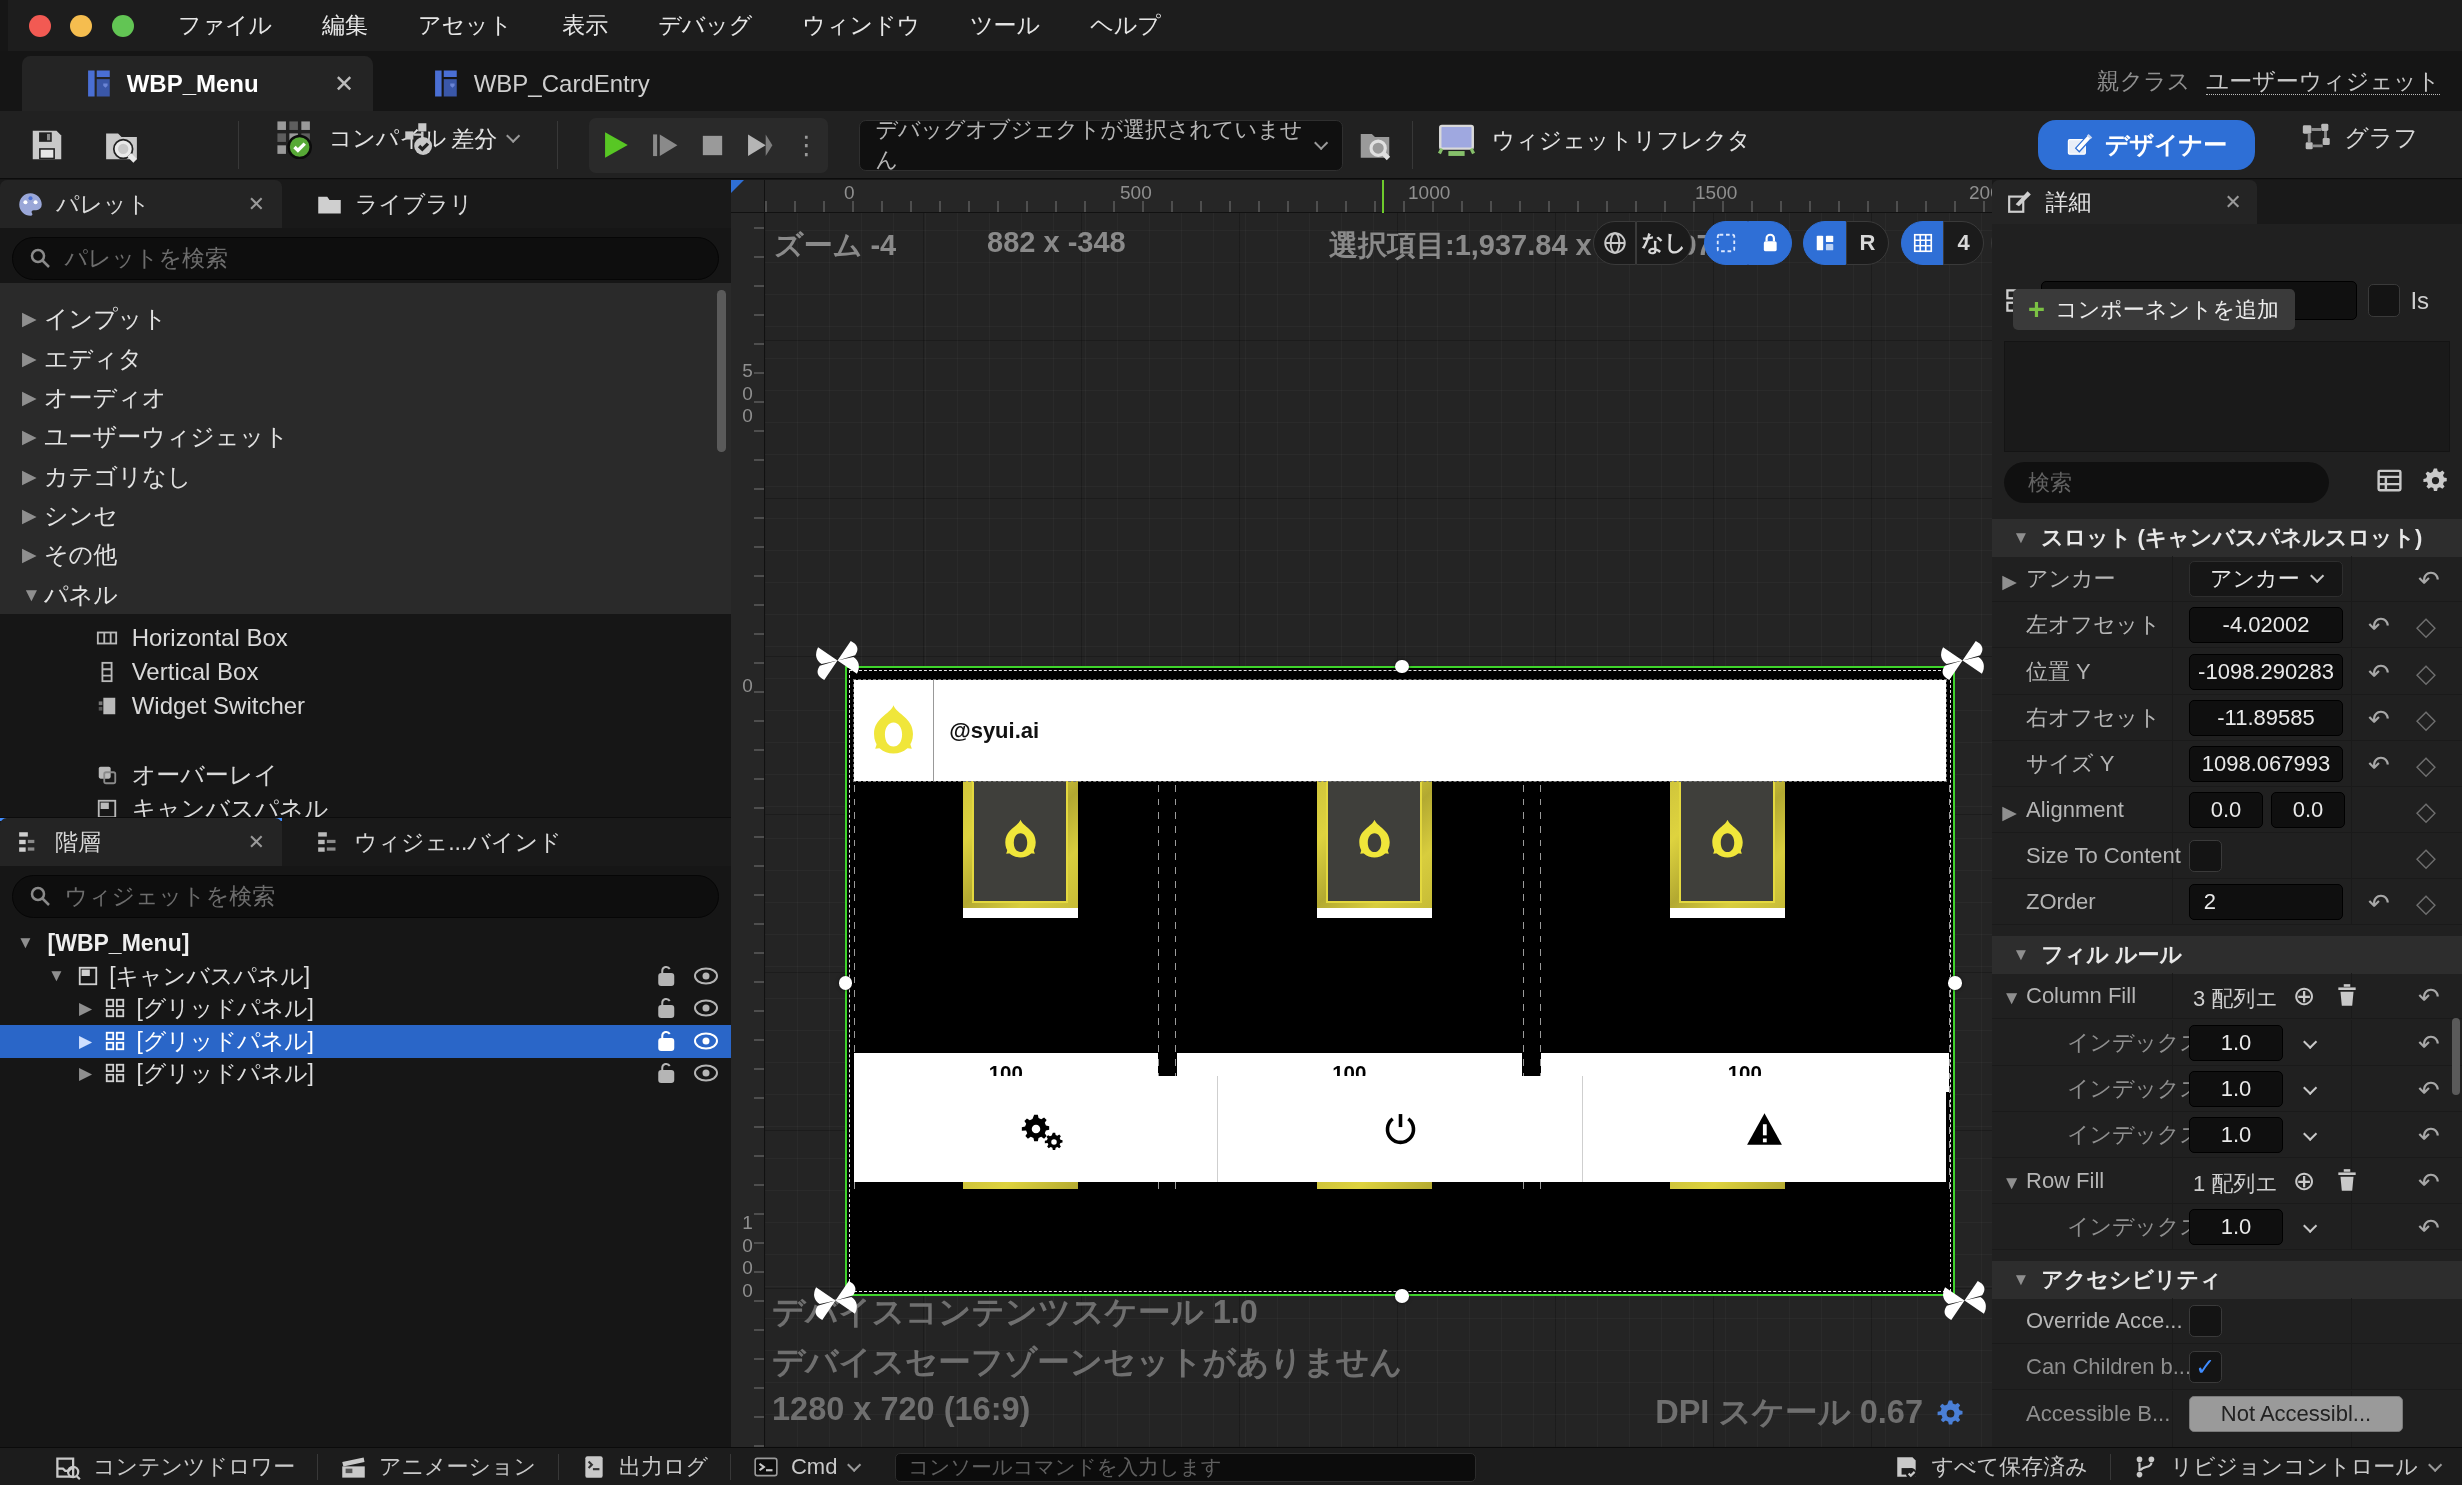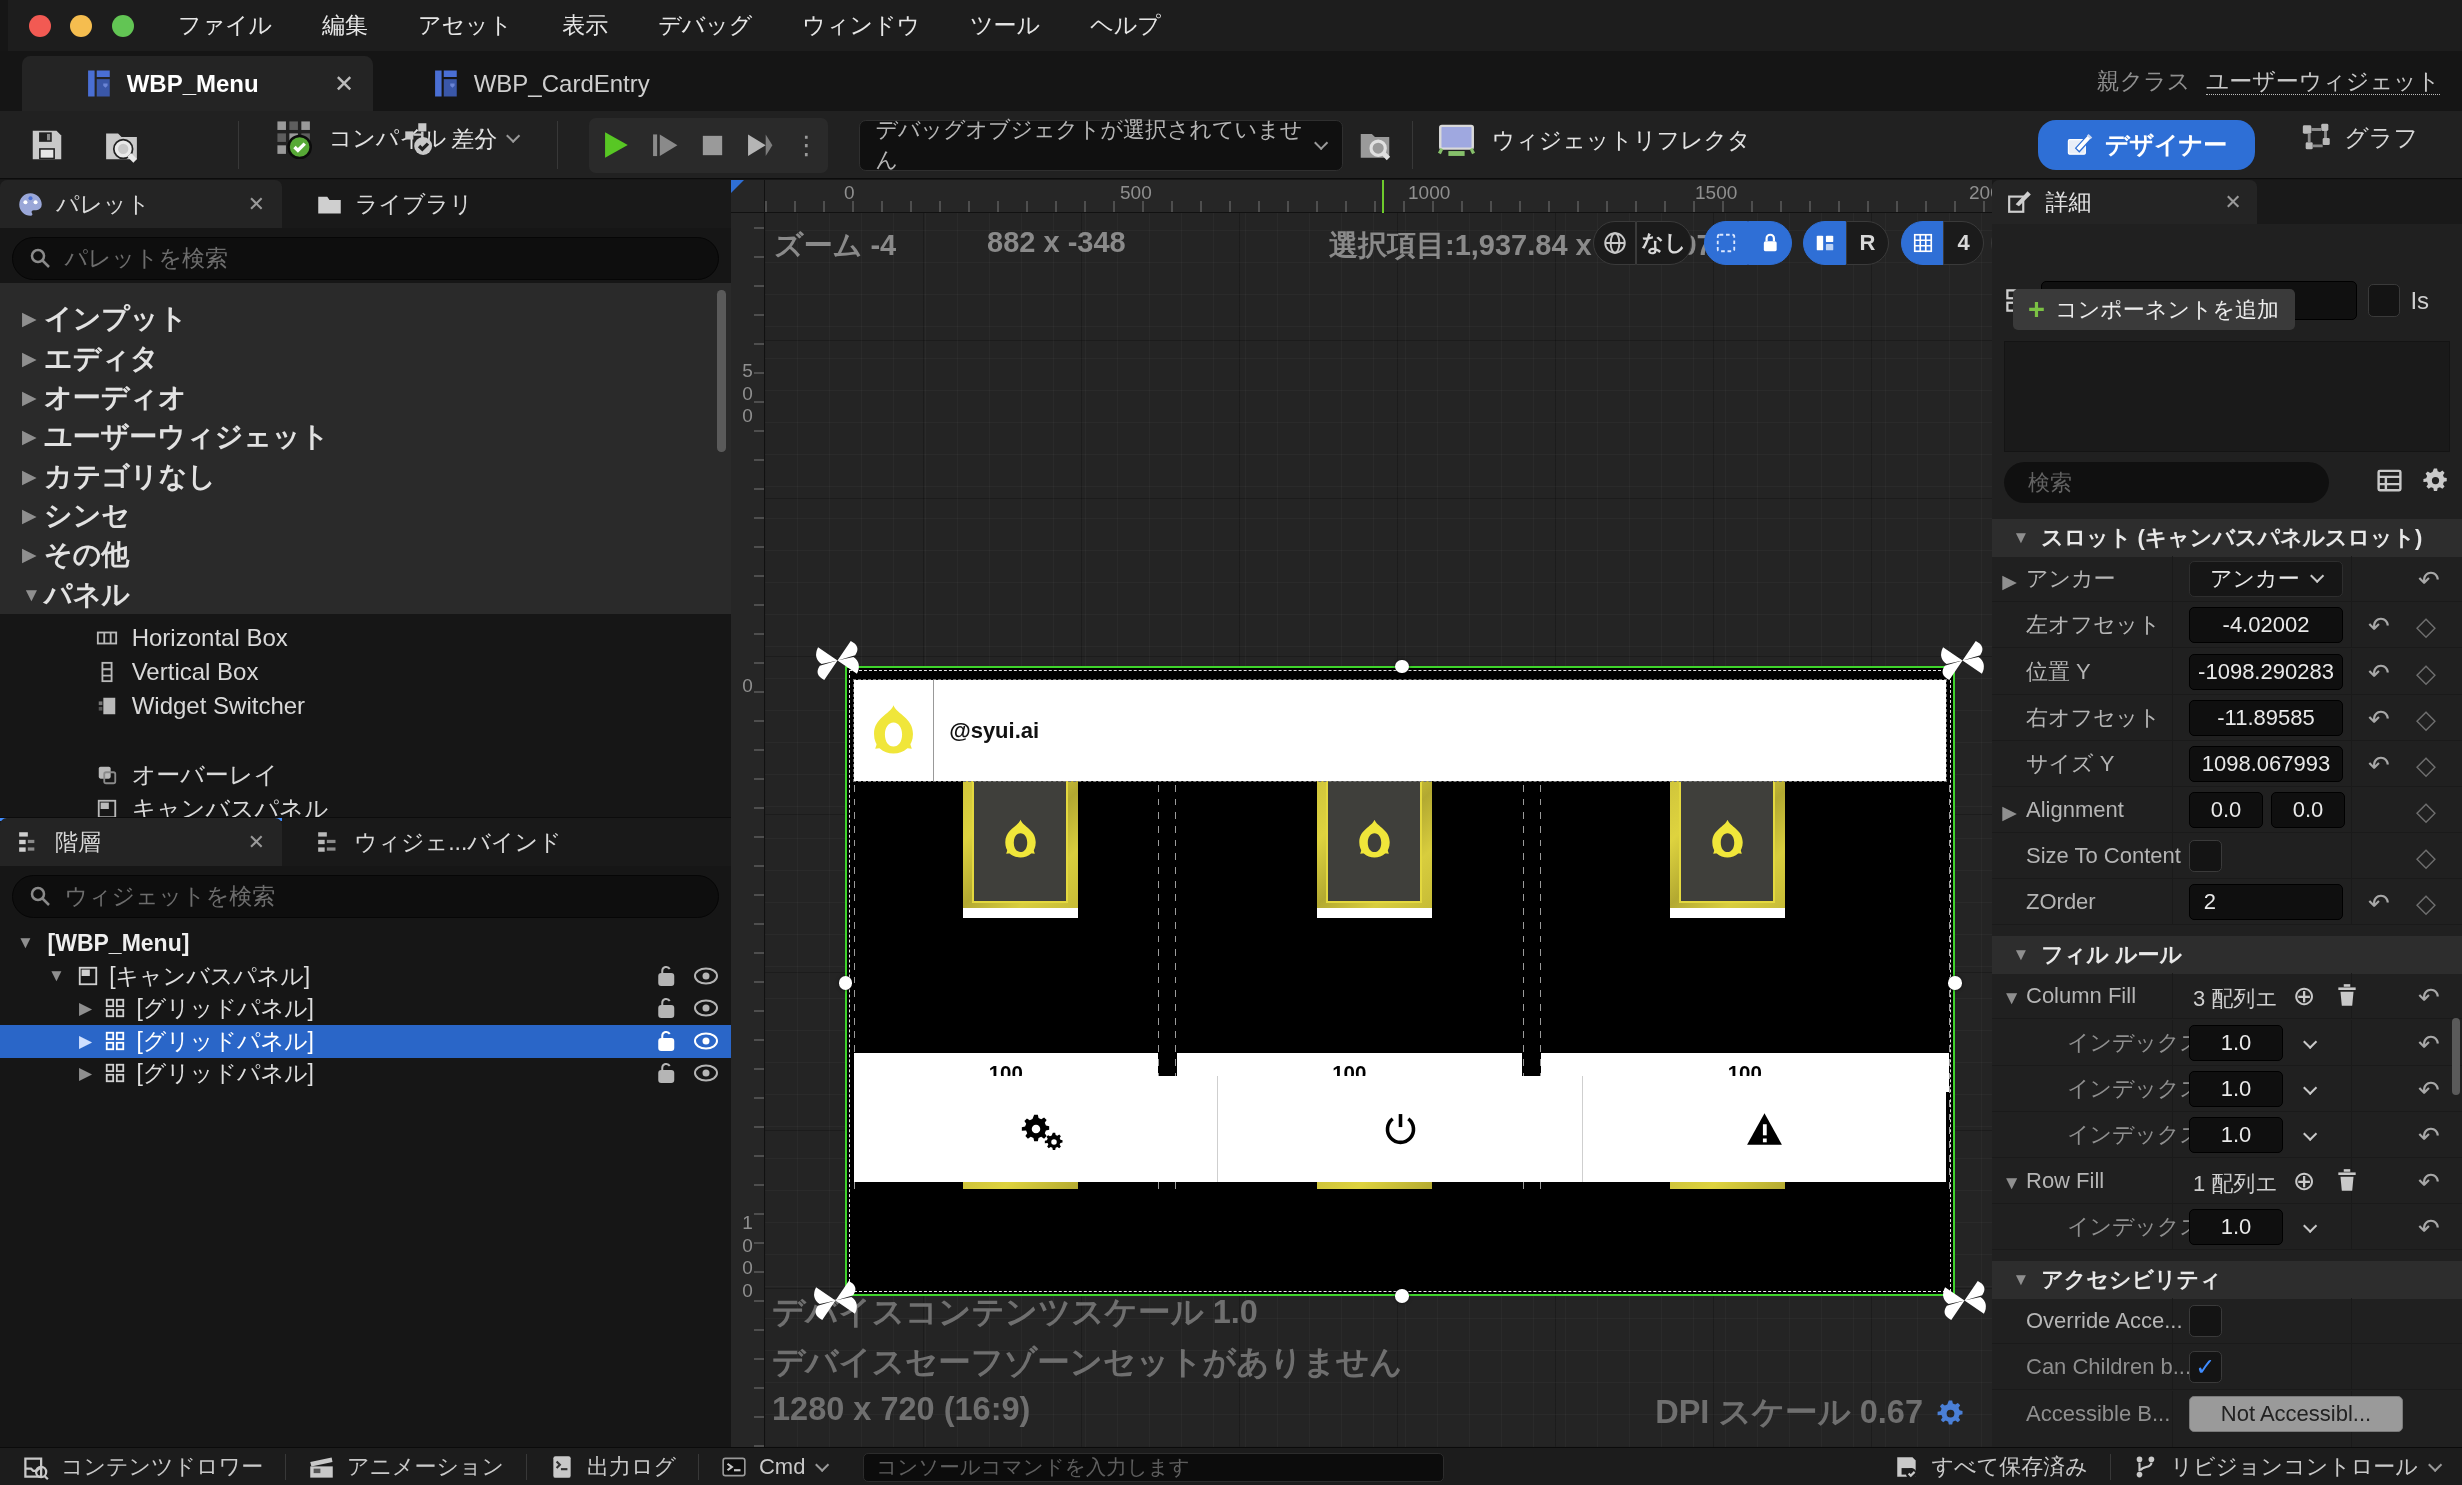--- a/index.html
+++ b/index.html
@@ -44,21 +44,21 @@
   .ptab.second { left:299px; }
   .ptab .x { margin-left:auto; color:#9a9a9a; font-size:20.5px; }
   .searchpill { position:relative; margin:8.5px 12px 0 12px; height:43px; background:#0e0e0e; border:0.9px solid #060606;
     border-radius:21.4px; display:flex; align-items:center; padding:0 15.4px; gap:12px; }
   .searchpill input { flex:1; background:transparent; border:none; outline:none; color:#c9c9c9; font-size:23px; font-family:inherit; }
   .searchpill input::placeholder { color:#6d6d6d; }
   .pal-list { position:absolute; left:0; right:0; top:103px; bottom:0; background:#161616; overflow:hidden; }
   .pal-cats { position:absolute; left:0; right:0; top:0; height:331px; background:#2a2a2a; }
   .cat-row { position:absolute; left:0; right:0; height:39px; display:flex; align-items:center; }
   .cat-row .arr { margin-left:22px; color:#8f8f8f; font-size:19px; width:22px; }
-  .cat-row .lbl { font-size:28px; color:#e2e2e2; font-weight:bold; }
+  .cat-row .lbl { font-size:24px; color:#e2e2e2; font-weight:normal; }
   .item-row { position:absolute; left:0; right:0; height:34px; display:flex; align-items:center; }
   .item-row .ic { margin-left:96px; color:#b9b9b9; }
   .item-row .lbl { margin-left:13.7px; font-size:24px; color:#d9d9d9; }
   .scroll-thumb { position:absolute; right:5.1px; width:8.5px; border-radius:4.3px; background:#5a5a5a; }
   .tree-row { position:absolute; left:0; right:0; height:32.5px; display:flex; align-items:center; font-size:23px; color:#dedede; }
   .tree-row.selected { background:#2a66c8; color:#fff; }
   .tree-row .rowicons { margin-left:auto; margin-right:12px; display:flex; gap:17px; color:#b5b5b5; }
   .blue-topline { position:absolute; left:0; top:0; width:282px; height:3.4px; background:#3f8cff; }
 
   
@@ -139,21 +139,21 @@
   .pfield { position:absolute; top:5.1px; height:36px; background:#0f0f0f; border:0.9px solid #000; border-radius:5.1px;
     display:flex; align-items:center; justify-content:center; color:#e9e9e9; font-size:22px; }
   .reset { position:absolute; top:8.5px; font-size:26px; color:#a8a8a8; }
   .diamond { position:absolute; top:8.5px; font-size:26px; color:#6f6f6f; }
   .exp { position:absolute; left:10.3px; top:13.7px; color:#8f8f8f; font-size:19px; }
   .colline1 { position:absolute; left:180px; top:0; bottom:0; width:0.9px; background:#1a1a1a; }
   .colline2 { position:absolute; left:359px; top:0; bottom:0; width:0.9px; background:#1a1a1a; }
 
   
   .statusbar { left:0; top:1447px; width:2462px; height:39px; background:#1c1c1c; border-top:0.9px solid #0b0b0b;
-    display:flex; align-items:center; font-size:22px; color:#c9c9c9; }
+    display:flex; align-items:center; font-size:22px; color:#c9c9c9;padding-left:32px; }
   .sb-item { display:flex; align-items:center; gap:12px; padding:0 22px; height:100%; }
   .sb-sep { width:0.9px; height:26px; background:#383838; }
   .console { width:581px; height:29px; background:#0c0c0c; border:0.9px solid #2c2c2c; border-radius:5.1px;
     display:flex; align-items:center; padding:0 12px; margin-left:13.7px; }
   .console input { flex:1; background:transparent; border:none; outline:none; color:#bdbdbd; font-size:20.5px; font-family:inherit; }
   .console input::placeholder { color:#5f5f5f; }
   .sb-right { margin-left:auto; display:flex; align-items:center; height:100%; }
 </style>
 </head>
 <body>

